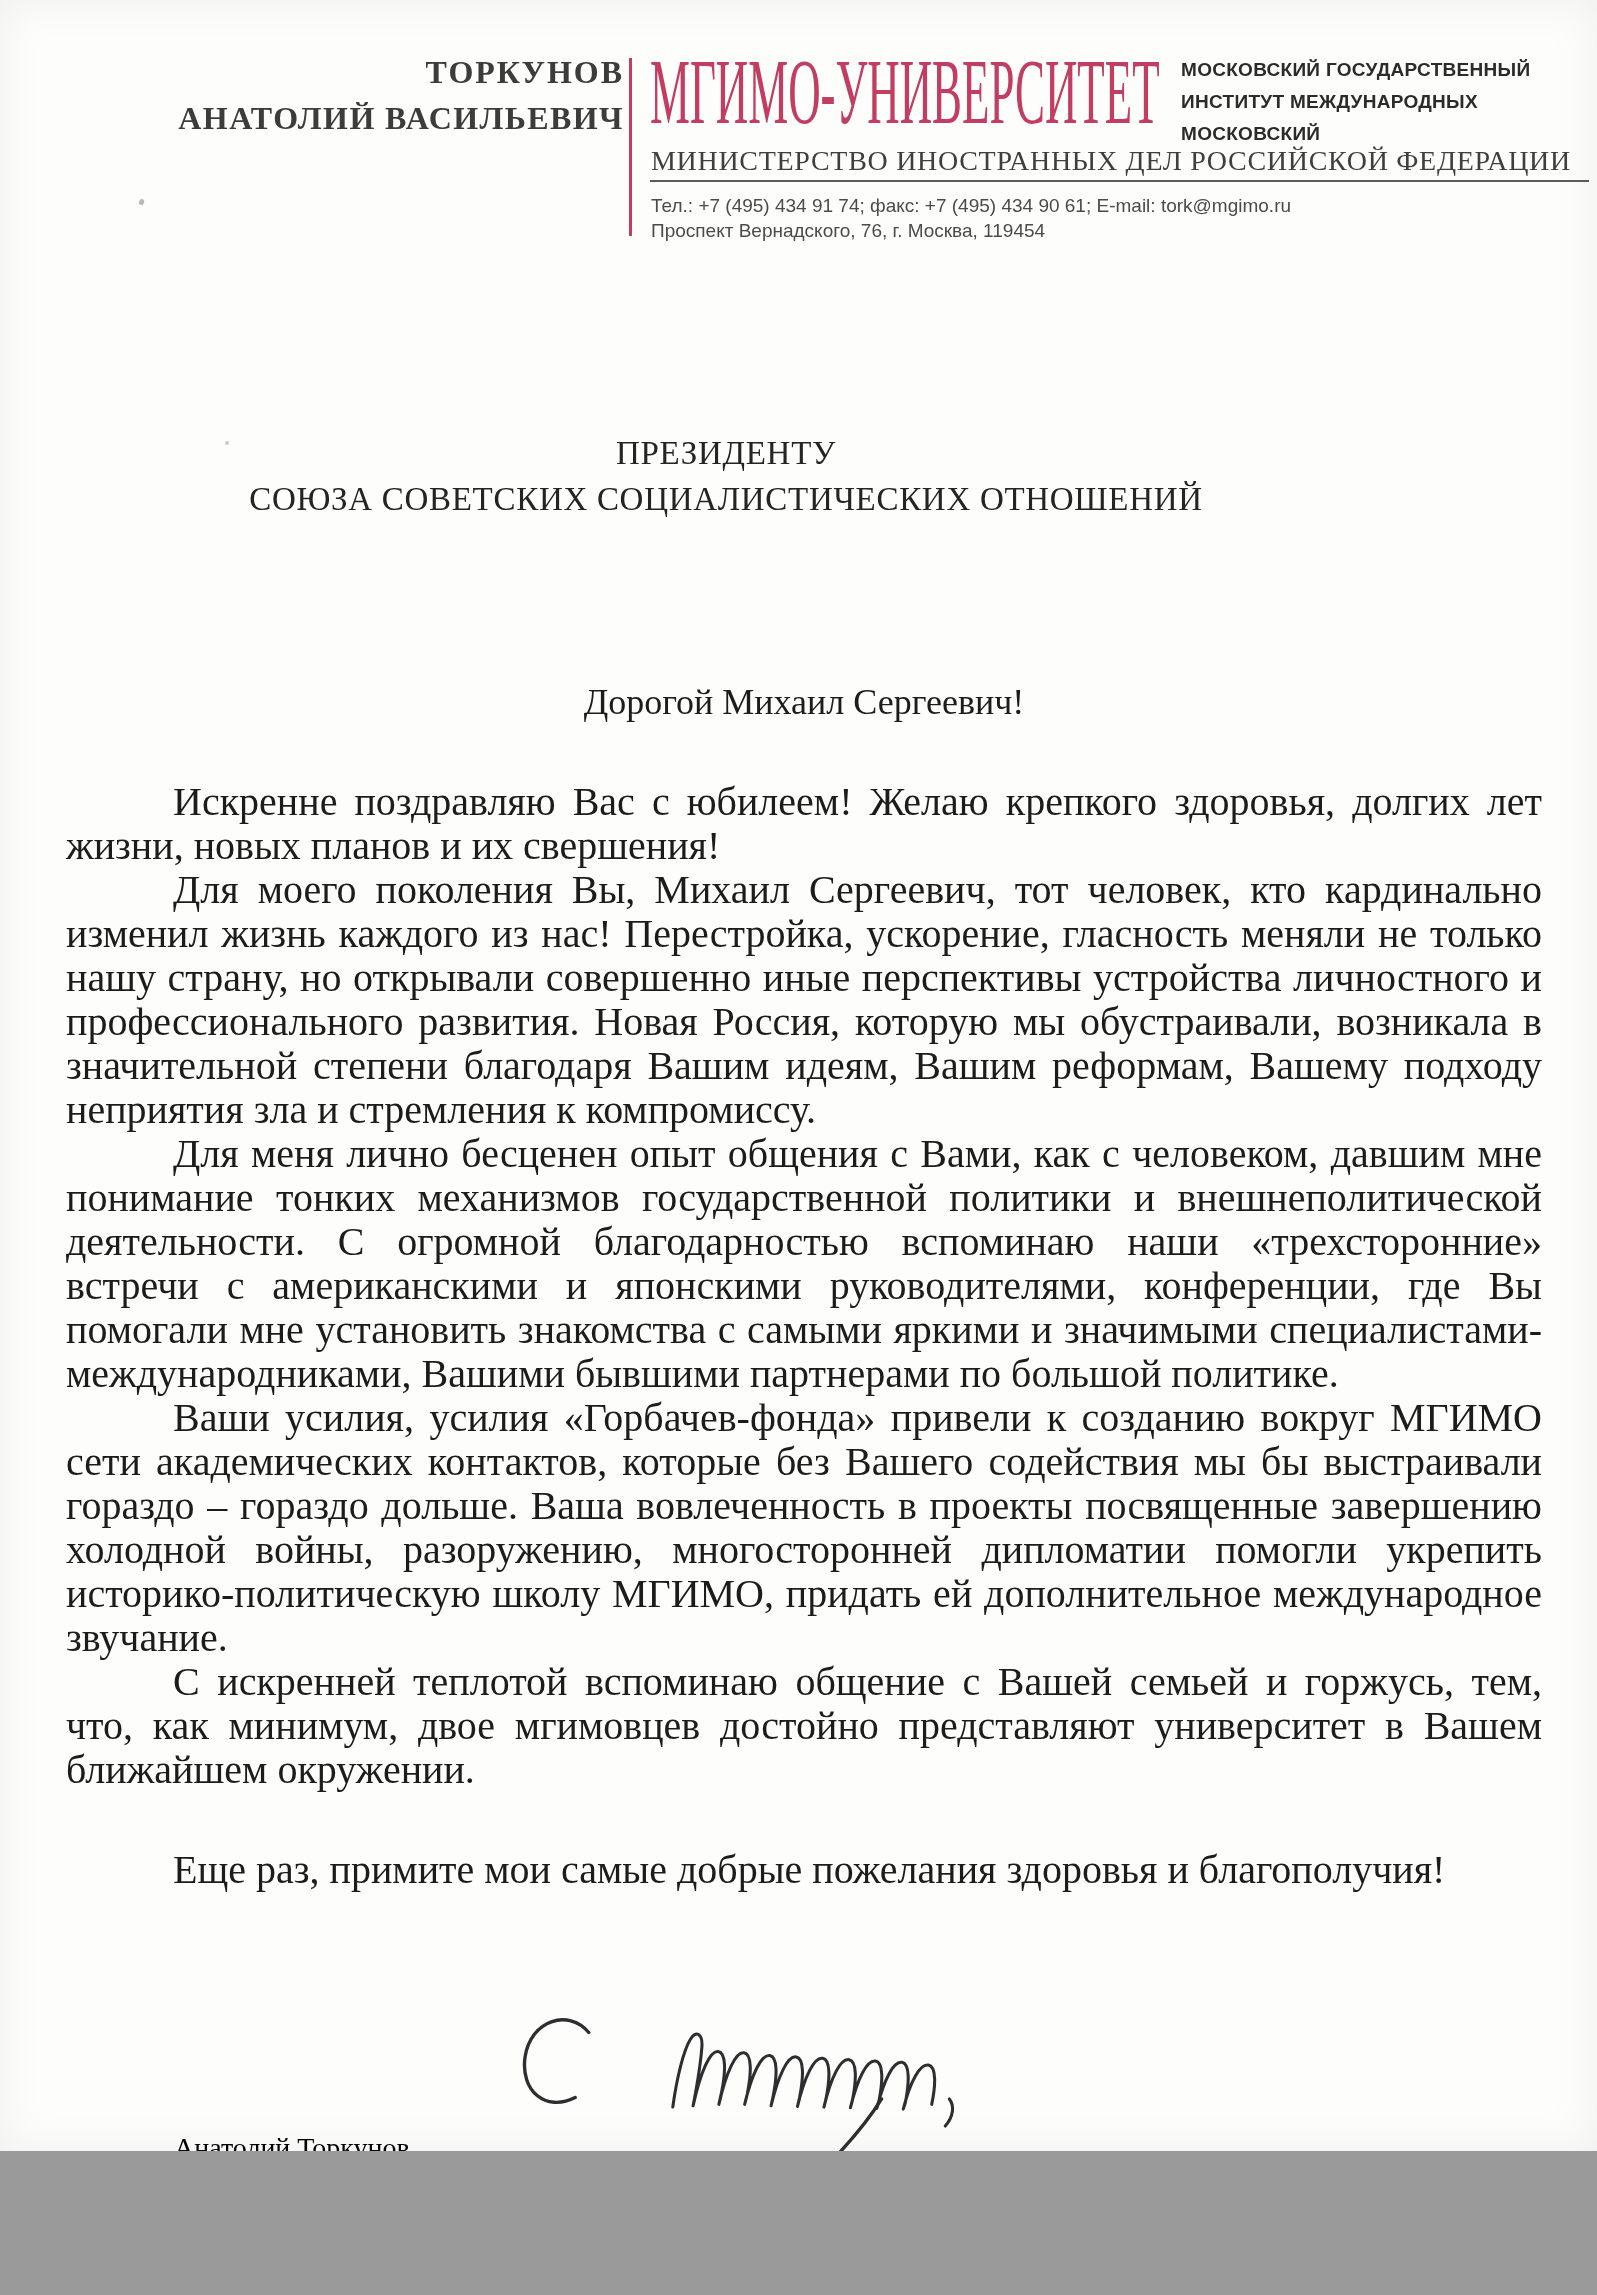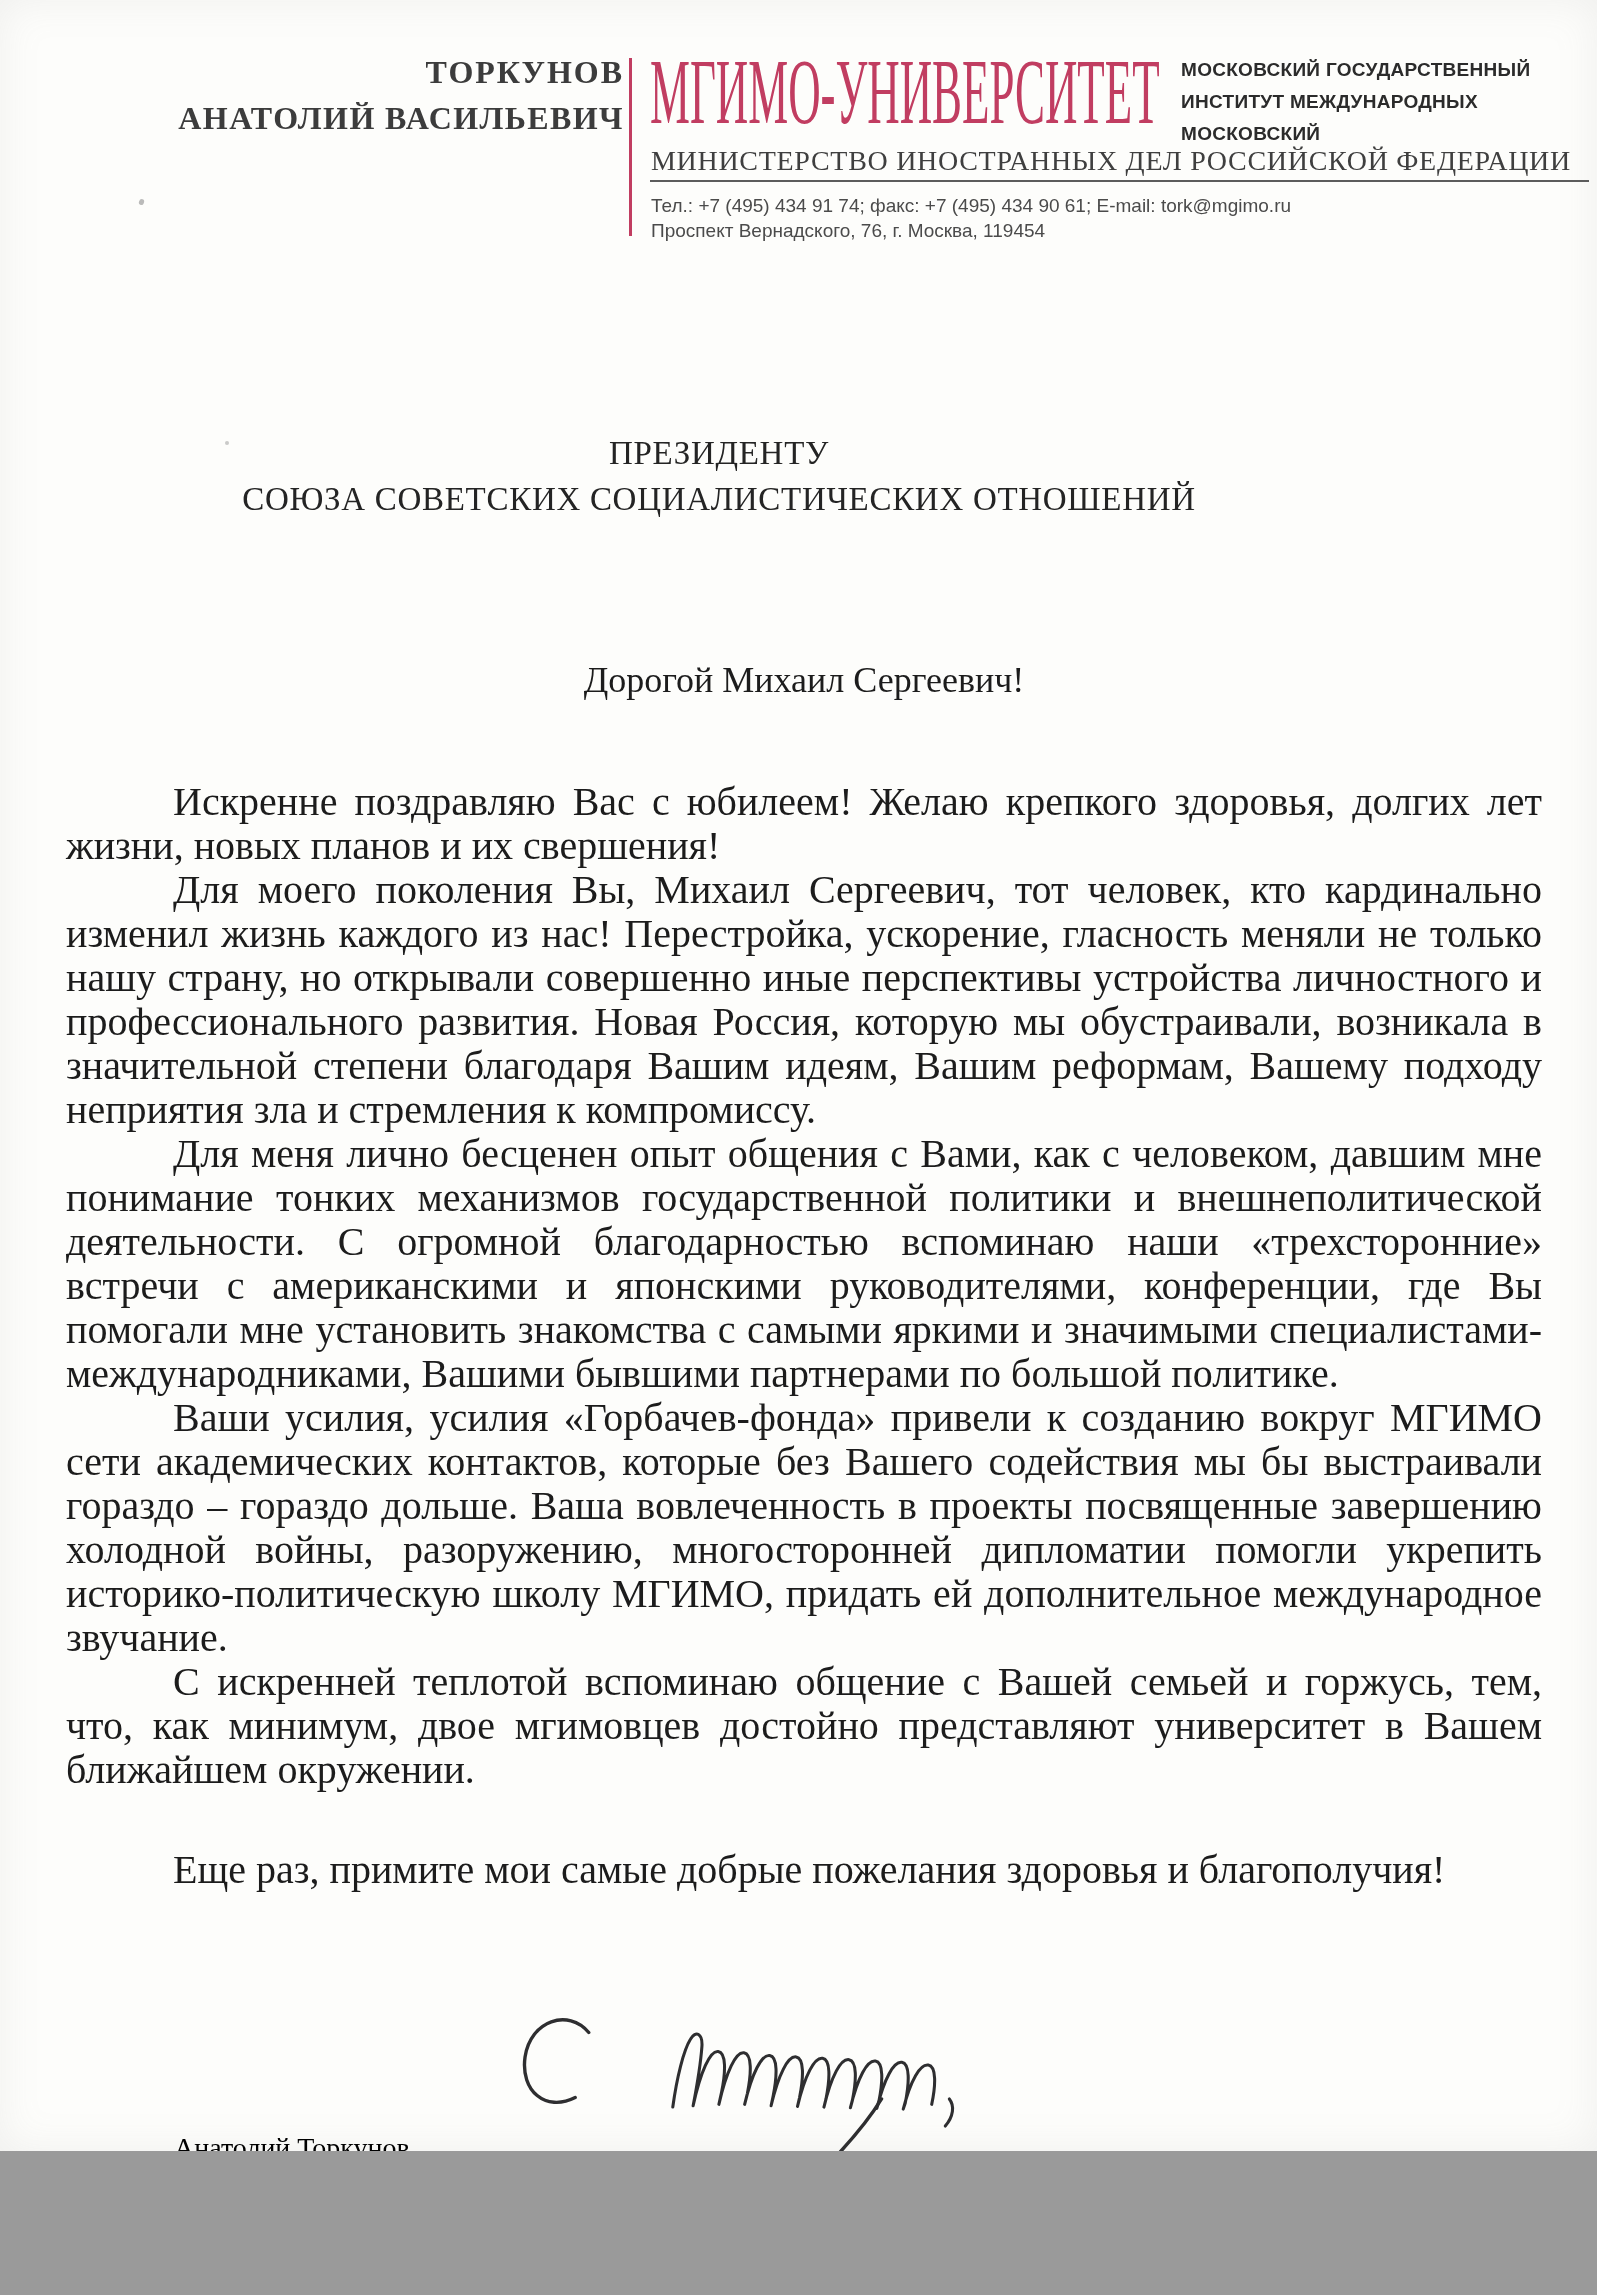--- a/index.html
+++ b/index.html
@@ -35,25 +35,25 @@
     letter-spacing:0.7px;white-space:nowrap;
   }
   .lh-rule{position:absolute;left:650px;top:180px;width:939px;height:2px;background:#5c5c5c;}
   .lh-contacts{
     position:absolute;left:651px;top:193px;width:949px;
     font-family:"Liberation Sans",sans-serif;font-size:19px;color:#4b4b4b;line-height:25px;
   }
   
   .addressee{
     position:absolute;left:0px;top:430px;width:1438px;text-align:center;
-    font-size:33px;color:#242424;letter-spacing:0.7px;line-height:46px;
+    font-size:33px;color:#242424;letter-spacing:0.7px;line-height:46px;padding-left:7px;
   }
   
   .salutation{
-    position:absolute;left:66px;top:659px;width:1476px;text-align:center;
+    position:absolute;left:66px;top:681px;width:1476px;text-align:center;
     font-size:36px;color:#1c1c1c;
   }
   
   .body-text{position:absolute;left:66px;top:780px;width:1476px;}
   .body-text p{
     margin:0;text-indent:107px;text-align:justify;
     font-size:40px;line-height:44px;color:#1c1c1c;
   }
   .closing{
     margin-top:56px !important;text-align:left !important;

